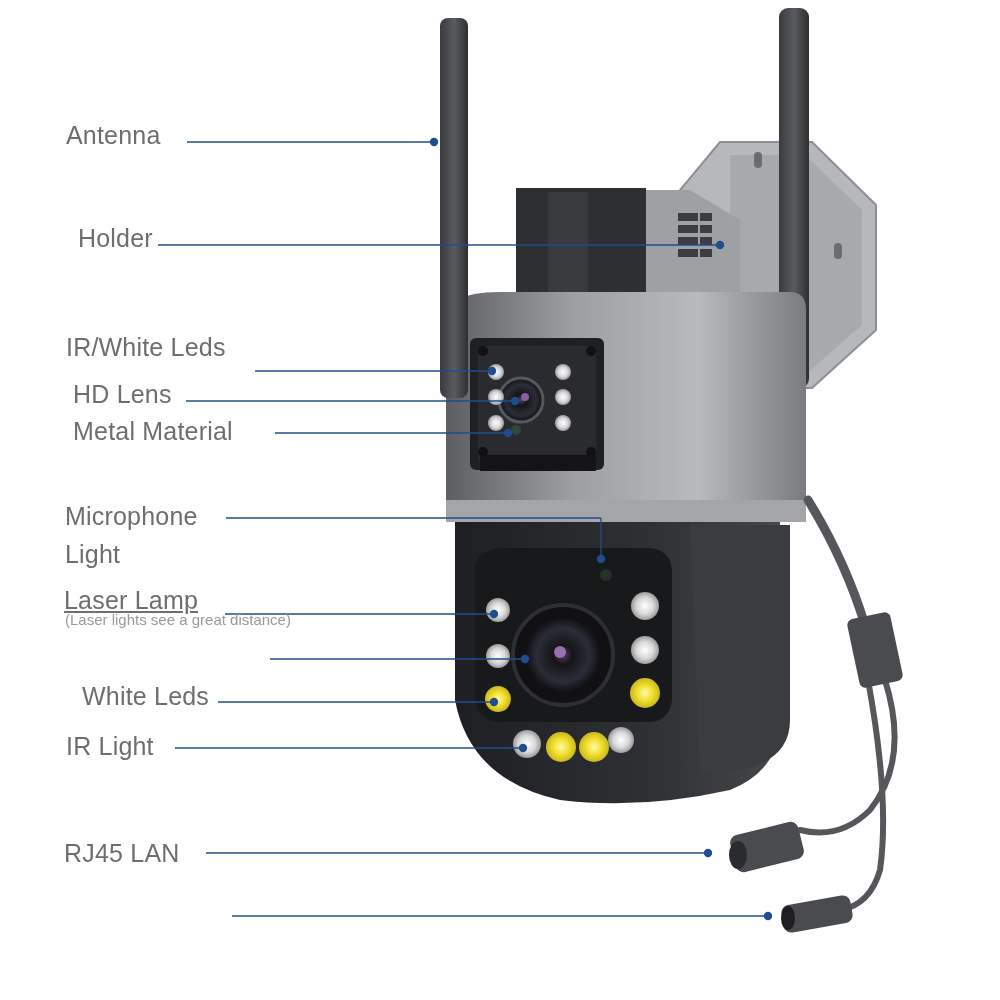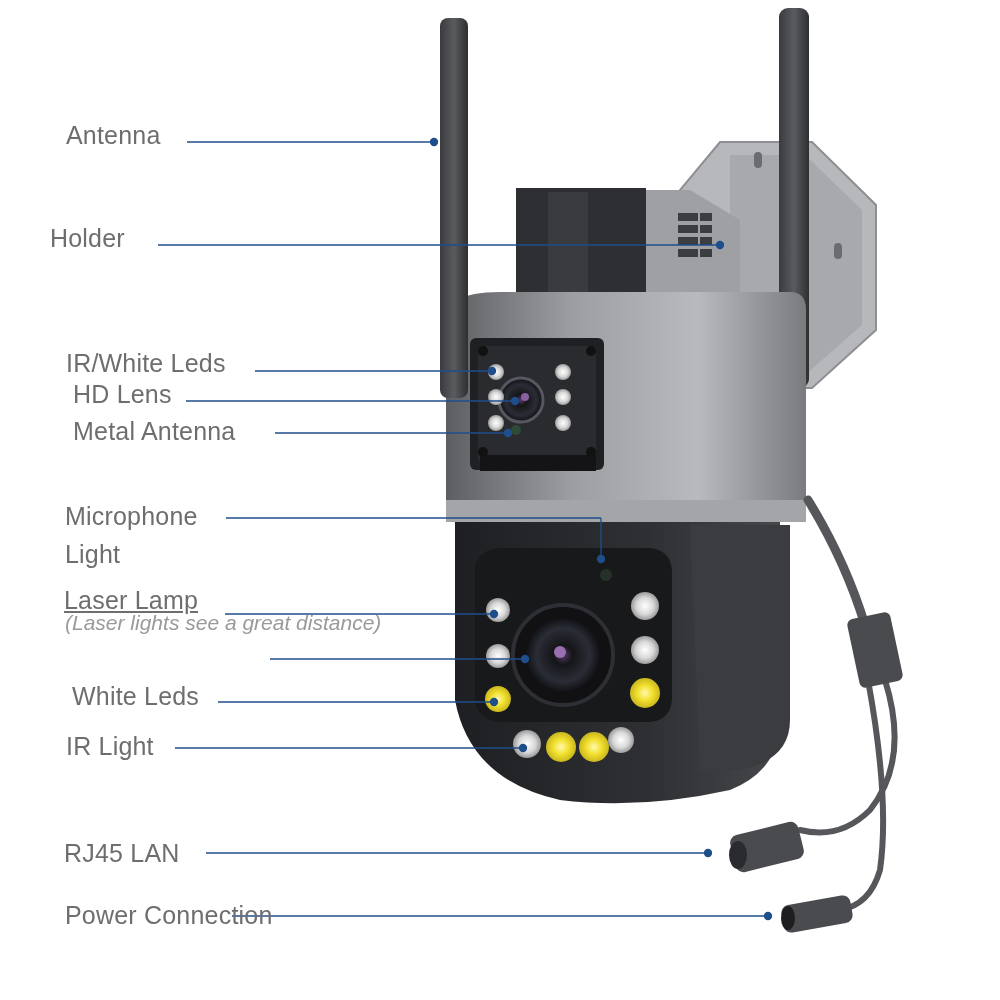--- a/index.html
+++ b/index.html
@@ -1,19 +1,19 @@
 <!DOCTYPE html>
 <html><head>
 <meta charset="utf-8">
 <style>
   html, body { margin:0; padding:0; background:#ffffff; }
   body { width:1000px; height:1000px; position:relative; overflow:hidden; font-family:"Liberation Sans", sans-serif; }
   .stage { position:absolute; left:0; top:0; width:1000px; height:1000px; }
   .label { position:absolute; color:#6e6e70; font-size:25px; line-height:1; white-space:nowrap; letter-spacing:0.2px; }
-  .sublabel { position:absolute; color:#9a9a9c; font-size:21px; line-height:1; white-space:nowrap;font-style:italic; }
+  .sublabel { position:absolute; color:#9a9a9c; font-size:15px; line-height:1; white-space:nowrap; }
   svg.art { position:absolute; left:0; top:0; }
 </style>
 </head>
 <body>
 
 <div class="stage">
 
   <svg class="art" width="1000" height="1000" viewBox="0 0 1000 1000">
     <defs>
       <linearGradient id="metal" x1="0" x2="1" y1="0" y2="0">
@@ -165,26 +165,25 @@
       <line x1="175" y1="748" x2="523" y2="748"></line>
         <circle cx="523" cy="748" r="3.5"></circle>
       <line x1="206" y1="853" x2="708" y2="853"></line>
         <circle cx="708" cy="853" r="3.5"></circle>
       <line x1="232" y1="916" x2="768" y2="916"></line>
         <circle cx="768" cy="916" r="3.5"></circle>
     </g>
   </svg>
 
   <div class="label" style="left:66px;top:123px;">Antenna</div>
-  <div class="label" style="left:50px;top:226px;">Holder</div>
-  <div class="label" style="left:66px;top:351px;">IR/White Leds</div>
+  <div class="label" style="left:78px;top:226px;">Holder</div>
+  <div class="label" style="left:66px;top:335px;">IR/White Leds</div>
   <div class="label" style="left:73px;top:382px;">HD Lens</div>
-  <div class="label" style="left:73px;top:419px;">Metal Antenna</div>
+  <div class="label" style="left:73px;top:419px;">Metal Material</div>
   <div class="label" style="left:65px;top:504px;">Microphone</div>
   <div class="label" style="left:65px;top:542px;">Light</div>
   <div class="label" style="left:64px;top:588px;text-decoration:underline;">Laser Lamp</div>
   <div class="sublabel" style="left:65px;top:612px;">(Laser lights see a great distance)</div>
-  <div class="label" style="left:72px;top:684px;text-align:right;">White Leds</div>
+  <div class="label" style="left:82px;top:684px;text-align:right;">White Leds</div>
   <div class="label" style="left:66px;top:734px;">IR Light</div>
   <div class="label" style="left:64px;top:841px;text-align:right;">RJ45 LAN</div>
-  <div class="label" style="left:65px;top:903px;">Power Connection</div>
 
 </div>
 
 </body></html>

